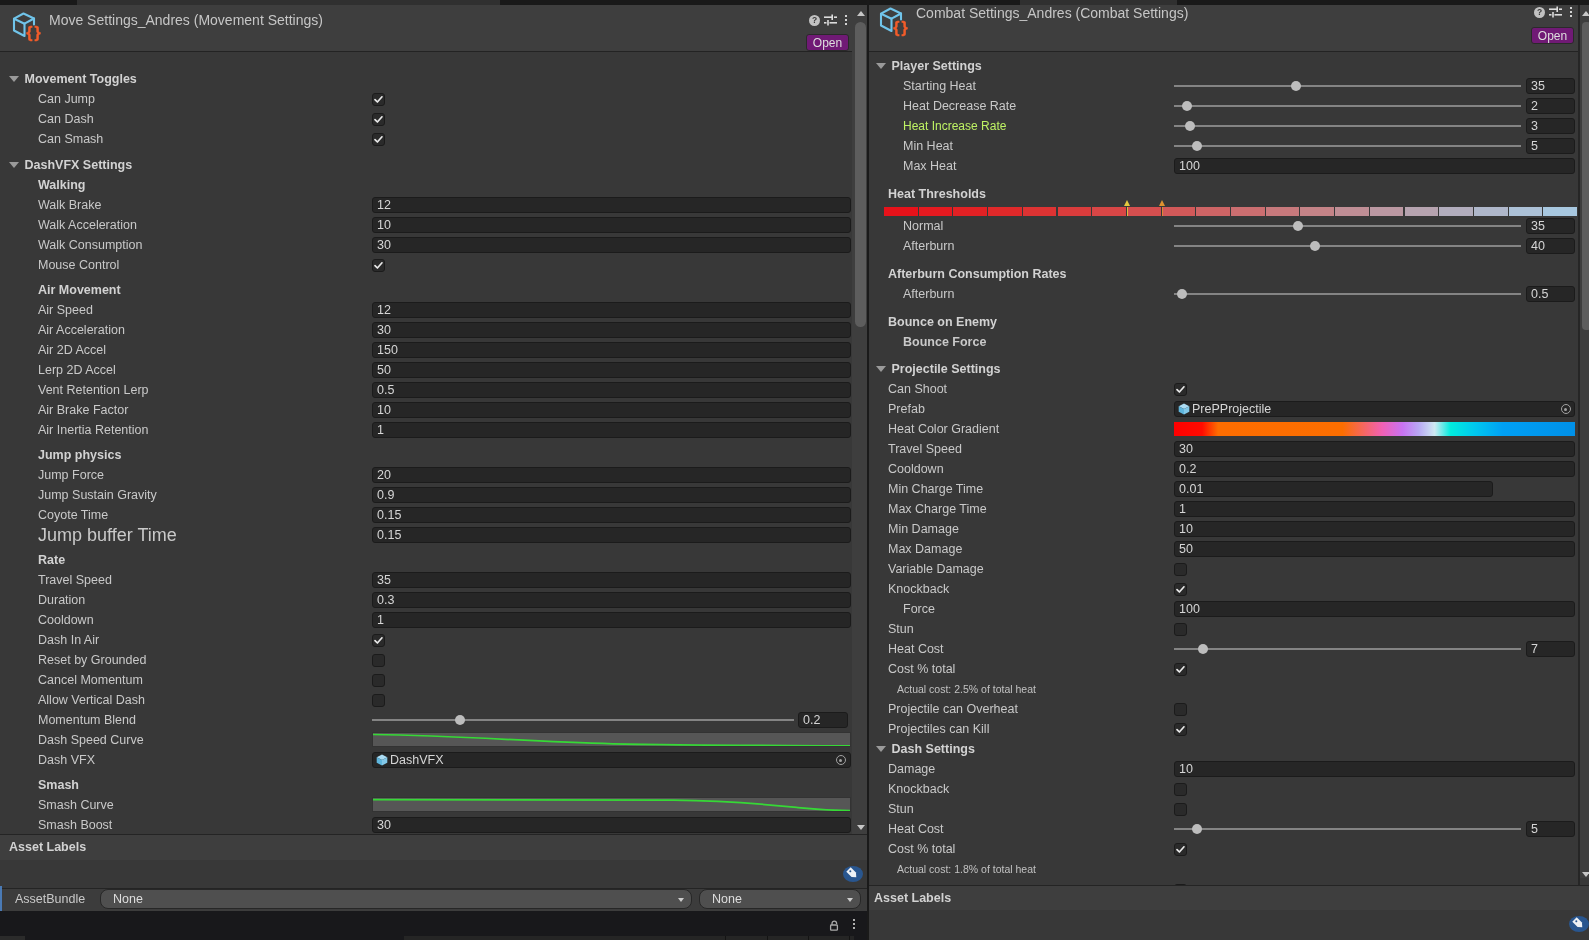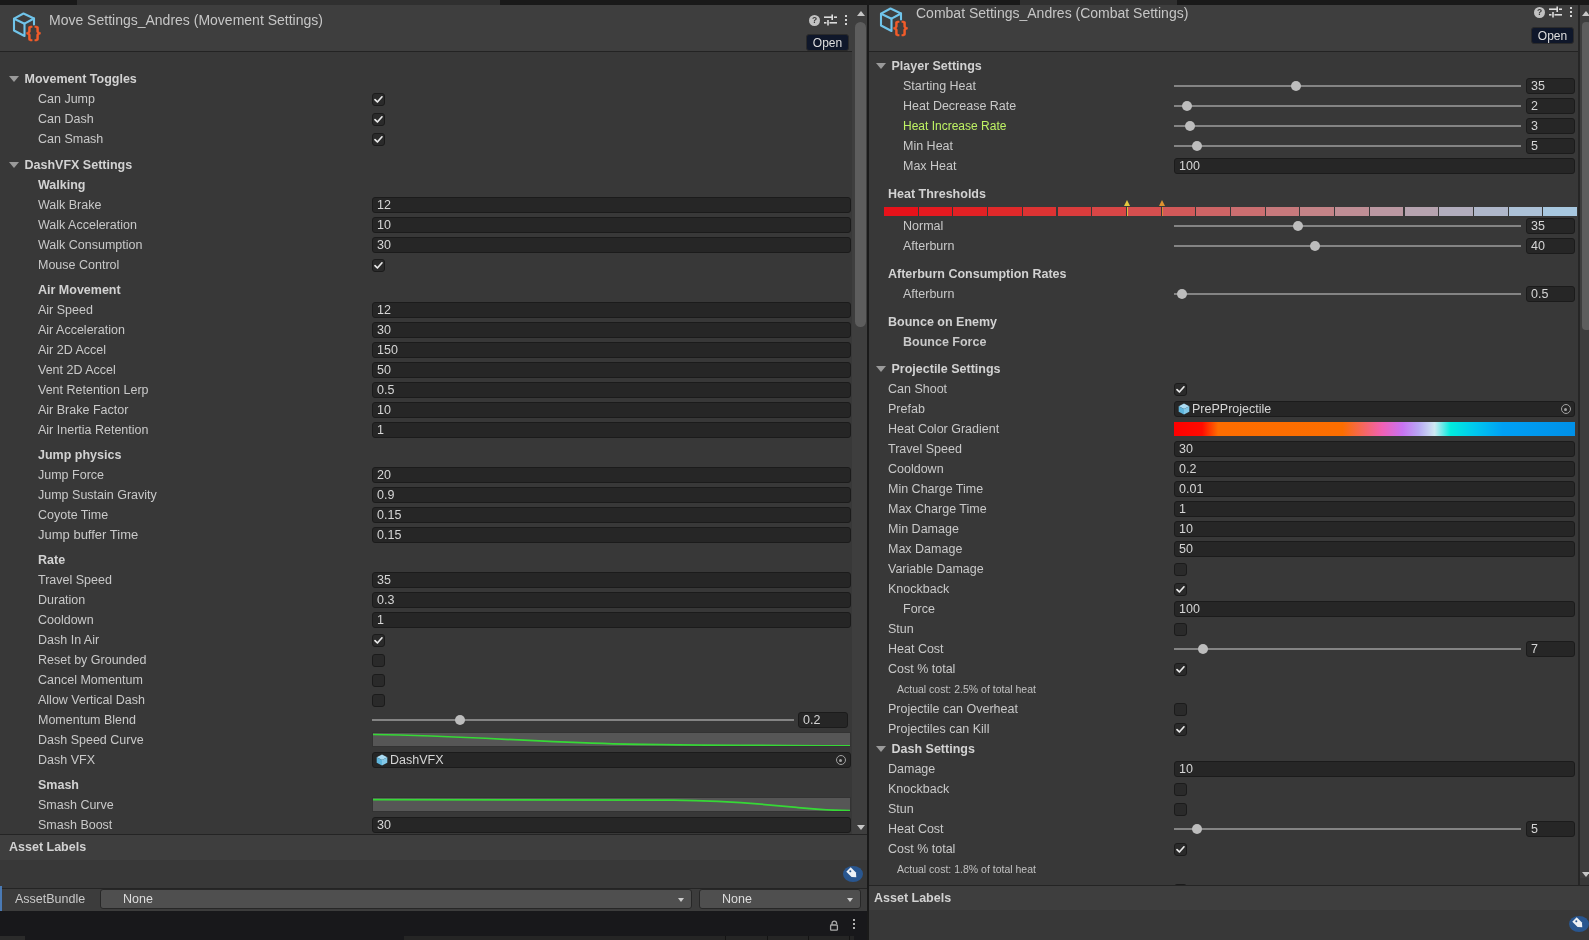--- a/index.html
+++ b/index.html
@@ -1,24 +1,24 @@
 <!DOCTYPE html>
 <html><head><meta charset="utf-8"><style>
 html,body{margin:0;padding:0}
 body{width:1589px;height:940px;background:#383838;overflow:hidden;
   font-family:"Liberation Sans",sans-serif;-webkit-font-smoothing:antialiased}
 div,svg{position:absolute;box-sizing:border-box}
 .fld{background:#262626;border:1px solid #1b1b1b;border-radius:3px;color:#d6d6d6;
   font-size:12.5px;padding-left:4px;white-space:nowrap;overflow:hidden}
 .chk{width:13px;height:13px;background:#2a2a2a;border:1px solid #1b1b1b;border-radius:3px}
 .chk svg{left:-1px;top:-1px}
-.btn{background:#0f172a;border:1px solid #2a2a2a;border-radius:3px;color:#dedede;
+.btn{background:#701a75;border:1px solid #2a2a2a;border-radius:3px;color:#dedede;
   font-size:12px;text-align:center}
-.dd{background:#4f4f4f;border:1px solid #272727;border-radius:3px;color:#dedede;
-  font-size:12.5px;padding-left:22px}
+.dd{background:#4f4f4f;border:1px solid #272727;border-radius:8px;color:#dedede;
+  font-size:12.5px;padding-left:12px}
 .curve{background:#565656;border:1px solid #333}
 .curve svg{left:0;top:0}
 </style></head><body>
 <div style="position:absolute;left:0;top:0;width:1589px;height:940px;background:#383838;overflow:hidden">
 <div style="left:0px;top:0px;width:1589px;height:5px;background:#191919;"></div>
 <div style="left:77px;top:0px;width:423px;height:5px;background:#303030;"></div>
 <div style="left:1020px;top:0px;width:157px;height:5px;background:#303030;"></div>
 <div style="left:0px;top:5px;width:852px;height:46px;background:#3e3e3e;"></div>
 <div style="left:0px;top:51px;width:852px;height:1px;background:#232323;"></div>
 <svg style="left:11px;top:11px" width="32" height="32" viewBox="0 0 32 32">
@@ -116,36 +116,36 @@
         <path d="M3 6.6 L5.4 9 L10 3.8" stroke="#e8e8e8" stroke-width="1.7" fill="none" stroke-linecap="round" stroke-linejoin="round"></path>
       </svg>
     </div>
 <div style="left:38px;top:280px;height:20px;line-height:20px;font-size:12.5px;font-weight:700;color:#d2d2d2;white-space:nowrap">Air Movement</div>
 <div style="left:38px;top:300px;height:20px;line-height:20px;font-size:12.5px;font-weight:400;color:#c9c9c9;white-space:nowrap">Air Speed</div>
 <div class="fld" style="left:372px;top:302.0px;width:479px;height:16px;line-height:14px">12</div>
 <div style="left:38px;top:320px;height:20px;line-height:20px;font-size:12.5px;font-weight:400;color:#c9c9c9;white-space:nowrap">Air Acceleration</div>
 <div class="fld" style="left:372px;top:322.0px;width:479px;height:16px;line-height:14px">30</div>
 <div style="left:38px;top:340px;height:20px;line-height:20px;font-size:12.5px;font-weight:400;color:#c9c9c9;white-space:nowrap">Air 2D Accel</div>
 <div class="fld" style="left:372px;top:342.0px;width:479px;height:16px;line-height:14px">150</div>
-<div style="left:38px;top:360px;height:20px;line-height:20px;font-size:12.5px;font-weight:400;color:#c9c9c9;white-space:nowrap">Vent 2D Accel</div>
+<div style="left:38px;top:360px;height:20px;line-height:20px;font-size:12.5px;font-weight:400;color:#c9c9c9;white-space:nowrap">Lerp 2D Accel</div>
 <div class="fld" style="left:372px;top:362.0px;width:479px;height:16px;line-height:14px">50</div>
 <div style="left:38px;top:380px;height:20px;line-height:20px;font-size:12.5px;font-weight:400;color:#c9c9c9;white-space:nowrap">Vent Retention Lerp</div>
 <div class="fld" style="left:372px;top:382.0px;width:479px;height:16px;line-height:14px">0.5</div>
 <div style="left:38px;top:400px;height:20px;line-height:20px;font-size:12.5px;font-weight:400;color:#c9c9c9;white-space:nowrap">Air Brake Factor</div>
 <div class="fld" style="left:372px;top:402.0px;width:479px;height:16px;line-height:14px">10</div>
 <div style="left:38px;top:420px;height:20px;line-height:20px;font-size:12.5px;font-weight:400;color:#c9c9c9;white-space:nowrap">Air Inertia Retention</div>
 <div class="fld" style="left:372px;top:422.0px;width:479px;height:16px;line-height:14px">1</div>
 <div style="left:38px;top:445px;height:20px;line-height:20px;font-size:12.5px;font-weight:700;color:#d2d2d2;white-space:nowrap">Jump physics</div>
 <div style="left:38px;top:465px;height:20px;line-height:20px;font-size:12.5px;font-weight:400;color:#c9c9c9;white-space:nowrap">Jump Force</div>
 <div class="fld" style="left:372px;top:467.0px;width:479px;height:16px;line-height:14px">20</div>
 <div style="left:38px;top:485px;height:20px;line-height:20px;font-size:12.5px;font-weight:400;color:#c9c9c9;white-space:nowrap">Jump Sustain Gravity</div>
 <div class="fld" style="left:372px;top:487.0px;width:479px;height:16px;line-height:14px">0.9</div>
 <div style="left:38px;top:505px;height:20px;line-height:20px;font-size:12.5px;font-weight:400;color:#c9c9c9;white-space:nowrap">Coyote Time</div>
 <div class="fld" style="left:372px;top:507.0px;width:479px;height:16px;line-height:14px">0.15</div>
-<div style="left:38px;top:525px;height:20px;line-height:20px;font-size:13px;font-weight:400;color:#c9c9c9;white-space:nowrap">Jump buffer Time</div>
+<div style="left:38px;top:525px;height:20px;line-height:20px;font-size:18px;font-weight:400;color:#c9c9c9;white-space:nowrap">Jump buffer Time</div>
 <div class="fld" style="left:372px;top:527.0px;width:479px;height:16px;line-height:14px">0.15</div>
 <div style="left:38px;top:550px;height:20px;line-height:20px;font-size:12.5px;font-weight:700;color:#d2d2d2;white-space:nowrap">Rate</div>
 <div style="left:38px;top:570px;height:20px;line-height:20px;font-size:12.5px;font-weight:400;color:#c9c9c9;white-space:nowrap">Travel Speed</div>
 <div class="fld" style="left:372px;top:572.0px;width:479px;height:16px;line-height:14px">35</div>
 <div style="left:38px;top:590px;height:20px;line-height:20px;font-size:12.5px;font-weight:400;color:#c9c9c9;white-space:nowrap">Duration</div>
 <div class="fld" style="left:372px;top:592.0px;width:479px;height:16px;line-height:14px">0.3</div>
 <div style="left:38px;top:610px;height:20px;line-height:20px;font-size:12.5px;font-weight:400;color:#c9c9c9;white-space:nowrap">Cooldown</div>
 <div class="fld" style="left:372px;top:612.0px;width:479px;height:16px;line-height:14px">1</div>
 <div style="left:38px;top:630px;height:20px;line-height:20px;font-size:12.5px;font-weight:400;color:#c9c9c9;white-space:nowrap">Dash In Air</div>
 <div class="chk" style="left:372px;top:633.5px">
@@ -297,21 +297,21 @@
 <div style="left:1192px;top:399px;height:20px;line-height:20px;font-size:12.5px;font-weight:400;color:#d6d6d6;white-space:nowrap">PrePProjectile</div>
 <div style="left:1560.5px;top:404px;width:10px;height:10px;border-radius:50%;border:1px solid #a2a2a2;box-sizing:border-box"></div>
 <div style="left:1564.0px;top:407.5px;width:3px;height:3px;border-radius:50%;background:#a2a2a2"></div>
 <div style="left:888px;top:419px;height:20px;line-height:20px;font-size:12.5px;font-weight:400;color:#c9c9c9;white-space:nowrap">Heat Color Gradient</div>
 <div style="left:1174px;top:422px;width:401px;height:14px;background:linear-gradient(90deg,#ff0000 0%,#ff0b00 7%,#fe6d00 11%,#fc6e00 42%,#f161b6 52%,#c873f2 57%,#b9a8f4 61%,#cfe9f2 65%,#00ecde 69%,#00c8ee 75%,#00a0f5 82%,#0090e8 100%)"></div>
 <div style="left:888px;top:439px;height:20px;line-height:20px;font-size:12.5px;font-weight:400;color:#c9c9c9;white-space:nowrap">Travel Speed</div>
 <div class="fld" style="left:1174px;top:441.0px;width:401px;height:16px;line-height:14px">30</div>
 <div style="left:888px;top:459px;height:20px;line-height:20px;font-size:12.5px;font-weight:400;color:#c9c9c9;white-space:nowrap">Cooldown</div>
 <div class="fld" style="left:1174px;top:461.0px;width:401px;height:16px;line-height:14px">0.2</div>
 <div style="left:888px;top:479px;height:20px;line-height:20px;font-size:12.5px;font-weight:400;color:#c9c9c9;white-space:nowrap">Min Charge Time</div>
-<div class="fld" style="left:1174px;top:481.0px;width:401px;height:16px;line-height:14px">0.01</div>
+<div class="fld" style="left:1174px;top:481.0px;width:319px;height:16px;line-height:14px">0.01</div>
 <div style="left:888px;top:499px;height:20px;line-height:20px;font-size:12.5px;font-weight:400;color:#c9c9c9;white-space:nowrap">Max Charge Time</div>
 <div class="fld" style="left:1174px;top:501.0px;width:401px;height:16px;line-height:14px">1</div>
 <div style="left:888px;top:519px;height:20px;line-height:20px;font-size:12.5px;font-weight:400;color:#c9c9c9;white-space:nowrap">Min Damage</div>
 <div class="fld" style="left:1174px;top:521.0px;width:401px;height:16px;line-height:14px">10</div>
 <div style="left:888px;top:539px;height:20px;line-height:20px;font-size:12.5px;font-weight:400;color:#c9c9c9;white-space:nowrap">Max Damage</div>
 <div class="fld" style="left:1174px;top:541.0px;width:401px;height:16px;line-height:14px">50</div>
 <div style="left:888px;top:559px;height:20px;line-height:20px;font-size:12.5px;font-weight:400;color:#c9c9c9;white-space:nowrap">Variable Damage</div>
 <div class="chk" style="left:1174px;top:562.5px"></div>
 <div style="left:888px;top:579px;height:20px;line-height:20px;font-size:12.5px;font-weight:400;color:#c9c9c9;white-space:nowrap">Knockback</div>
 <div class="chk" style="left:1174px;top:582.5px">

